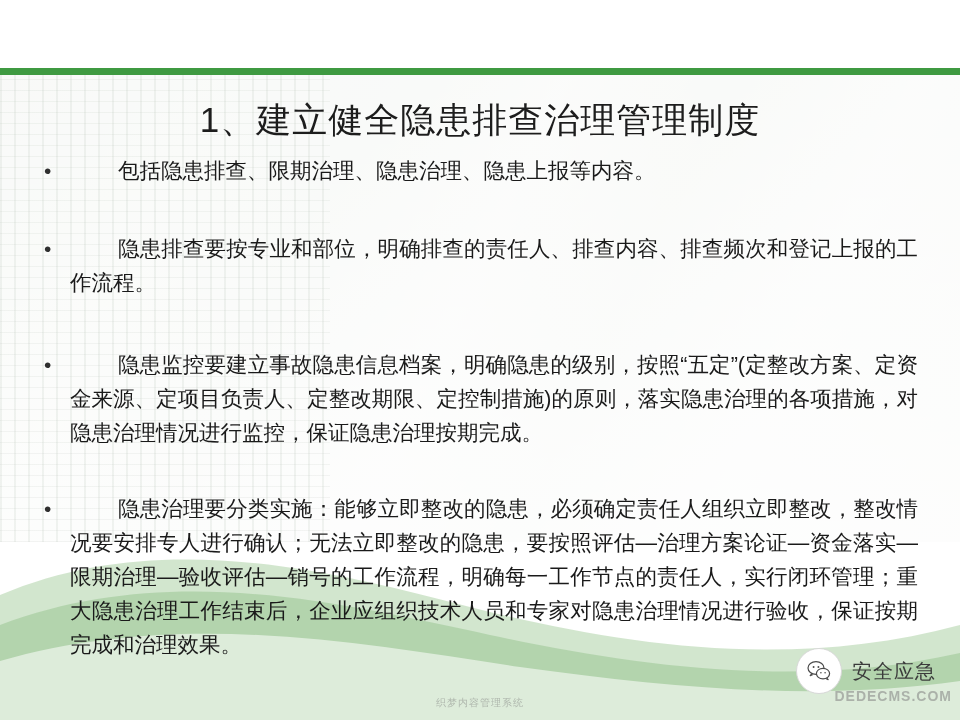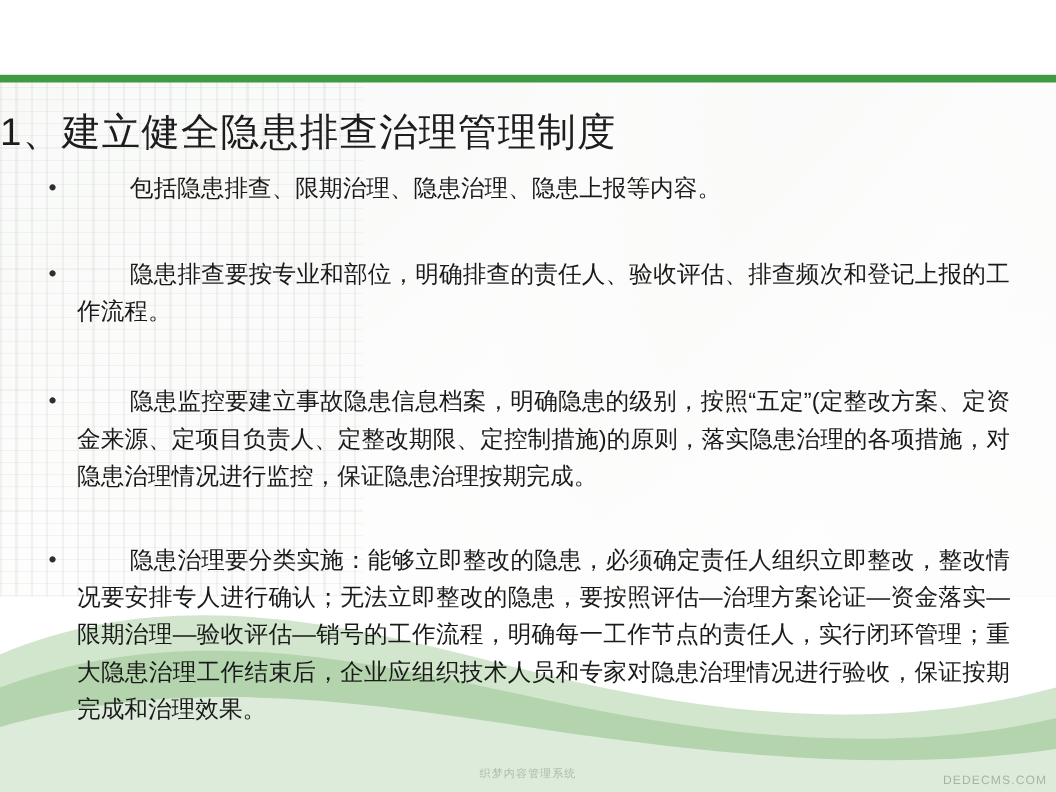--- a/index.html
+++ b/index.html
@@ -63,20 +63,21 @@
     pointer-events: none;
   }
   .wave-band svg { display: block; }
   .content {
     position: absolute;
     left: 0;
     top: 75px;
     width: 960px;
   }
   .title {
+    text-align: center;
     font-size: 35px;
     color: #1d1d1d;
     font-weight: normal;
     letter-spacing: 1px;
     margin: 22px 0 10px 0;
     font-family: "Liberation Sans", sans-serif;
   }
   .bullets {
     margin: 0;
     padding: 0 42px 0 36px;
@@ -139,24 +140,25 @@
     bottom: 10px;
     transform: translateX(-50%);
     font-size: 10px;
     color: rgba(120,120,120,0.45);
     letter-spacing: 1px;
     white-space: nowrap;
   }
   .wm-right {
     position: absolute;
     right: 8px;
-    bottom: 4px;
-    font-size: 11px;
+    bottom: 16px;
+    font-size: 14px;
     color: rgba(130,130,130,0.55);
     letter-spacing: 1px;
+    font-weight: bold;
   }
 </style>
 </head>
 <body>
 
 <div class="slide">
 
   <div class="photo-bg"></div>
   <div class="top-rule"></div>
 
@@ -171,30 +173,45 @@
   <div class="content">
     <h1 class="title">1、建立健全隐患排查治理管理制度</h1>
 
     <ul class="bullets">
       <li class="bullet b1">
         <span class="dot">•</span>
         <span class="txt">包括隐患排查、限期治理、隐患治理、隐患上报等内容。</span>
       </li>
       <li class="bullet b2">
         <span class="dot">•</span>
-        <span class="txt">隐患排查要按专业和部位，明确排查的责任人、验收评估、排查频次和登记上报的工作流程。</span>
+        <span class="txt">隐患排查要按专业和部位，明确排查的责任人、排查内容、排查频次和登记上报的工作流程。</span>
       </li>
       <li class="bullet b3">
         <span class="dot">•</span>
         <span class="txt">隐患监控要建立事故隐患信息档案，明确隐患的级别，按照“五定”(定整改方案、定资金来源、定项目负责人、定整改期限、定控制措施)的原则，落实隐患治理的各项措施，对隐患治理情况进行监控，保证隐患治理按期完成。</span>
       </li>
       <li class="bullet">
         <span class="dot">•</span>
         <span class="txt">隐患治理要分类实施：能够立即整改的隐患，必须确定责任人组织立即整改，整改情况要安排专人进行确认；无法立即整改的隐患，要按照评估—治理方案论证—资金落实—限期治理—验收评估—销号的工作流程，明确每一工作节点的责任人，实行闭环管理；重大隐患治理工作结束后，企业应组织技术人员和专家对隐患治理情况进行验收，保证按期完成和治理效果。</span>
       </li>
     </ul>
   </div>
 
+  <div class="wechat">
+    <span class="wechat-circle">
+      <svg width="26" height="26" viewBox="0 0 26 26" xmlns="http://www.w3.org/2000/svg" aria-hidden="true">
+        <ellipse cx="10" cy="10" rx="8" ry="6.4" fill="none" stroke="#4a4a4a" stroke-width="1.2"></ellipse>
+        <path d="M6,15.4 L4.2,17.6 L6.6,16.6" fill="none" stroke="#4a4a4a" stroke-width="1.2" stroke-linejoin="round"></path>
+        <circle cx="7.6" cy="9" r="0.95" fill="#4a4a4a"></circle>
+        <circle cx="12.4" cy="9" r="0.95" fill="#4a4a4a"></circle>
+        <ellipse cx="17" cy="15.6" rx="6.6" ry="5.3" fill="#ffffff" stroke="#4a4a4a" stroke-width="1.2"></ellipse>
+        <path d="M20.6,19.8 L22.2,21.6 L20.2,20.8" fill="none" stroke="#4a4a4a" stroke-width="1.2" stroke-linejoin="round"></path>
+        <circle cx="14.9" cy="14.8" r="0.8" fill="#4a4a4a"></circle>
+        <circle cx="19.1" cy="14.8" r="0.8" fill="#4a4a4a"></circle>
+      </svg>
+    </span>
+    <span class="wechat-text">安全应急</span>
+  </div>
 
   <div class="wm-center">织梦内容管理系统</div>
   <div class="wm-right">DEDECMS.COM</div>
 
 </div>
 
 </body></html>

